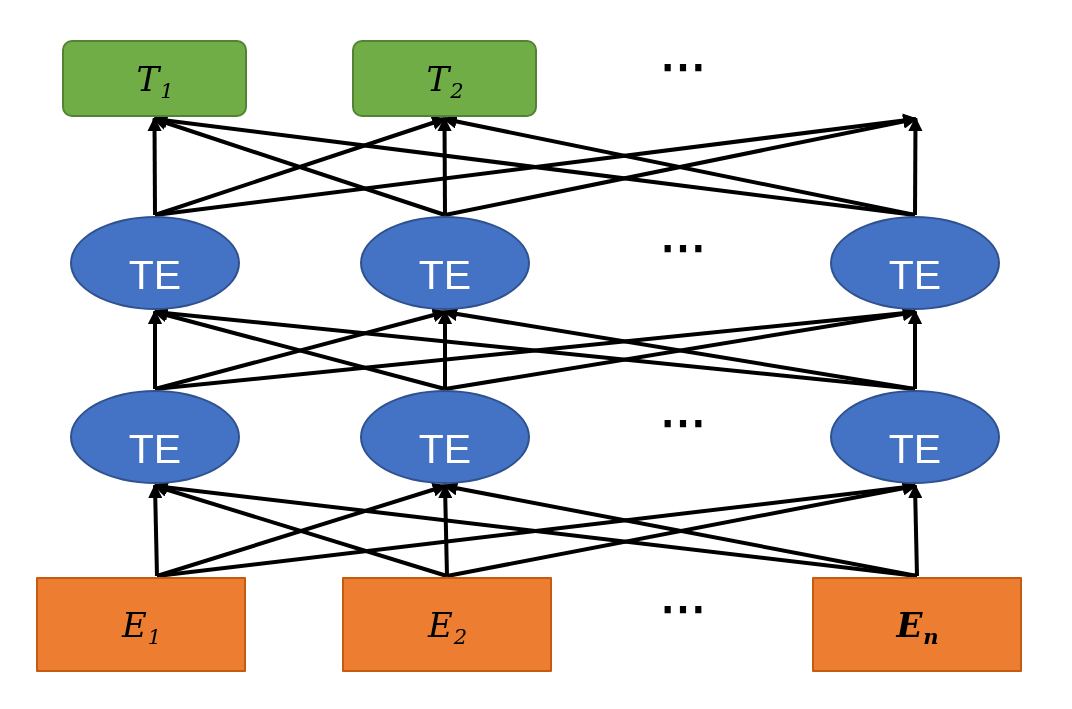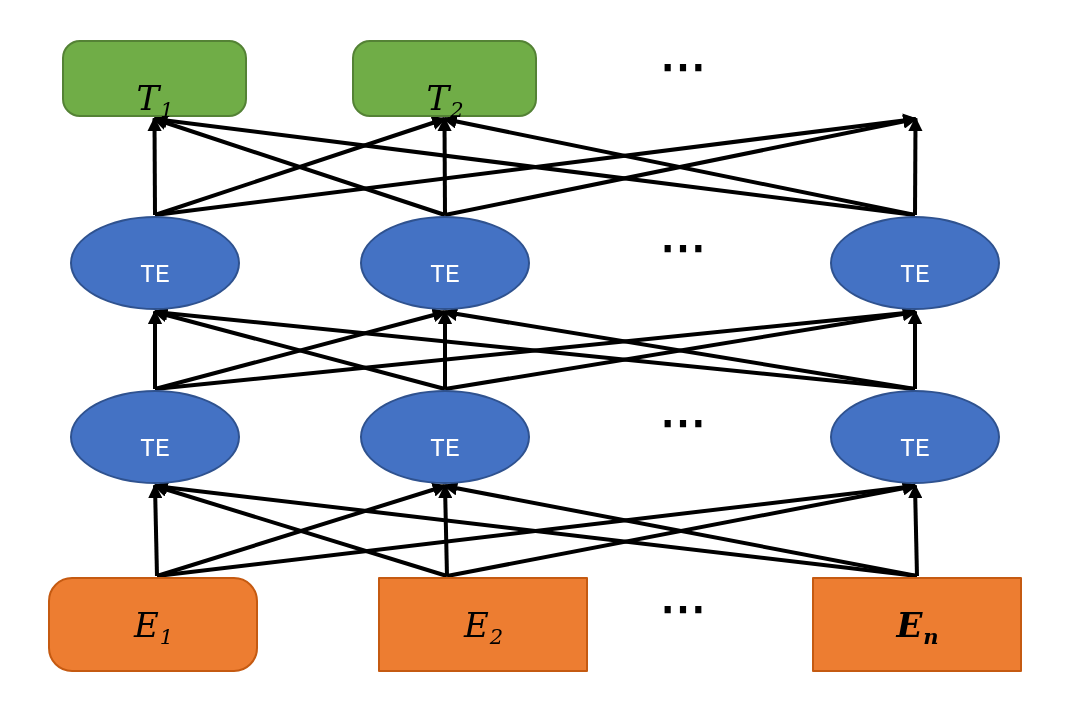--- a/index.html
+++ b/index.html
@@ -36,22 +36,21 @@
     align-items: center;
     justify-content: center;
     box-sizing: border-box;
   }
   .gbox {
     top: 40px;
     width: 185px;
     height: 77px;
     background: var(--output-fill, #70AD47);
     border: 2px solid var(--output-border, #548235);
-    border-radius: 18px;
-    align-items: flex-end;
+    border-radius: 10px;
   }
   .obox {
     top: 577px;
     width: 210px;
     height: 95px;
     background: var(--input-fill, #ED7D31);
     border: 2px solid var(--input-border, #C55A11);
     border-radius: 1px;
   }
   .ellipse {
@@ -72,22 +71,22 @@
   }
   .math-label sub {
     font-size: 0.62em;
     font-style: italic;
     vertical-align: baseline;
     position: relative;
     top: 0.35em;
     left: 0.05em;
   }
   .te-label {
-    font-family: Liberation Mono, monospace;
-    font-size: 25px;
+    font-family: Liberation Sans, sans-serif;
+    font-size: 41px;
     color: var(--encoder-text, #ffffff);
     line-height: 1;
     margin-top: 24px;
   }
   .dots {
     position: absolute;
     z-index: 2;
     width: 70px;
     height: 60px;
     display: flex;
@@ -162,24 +161,24 @@
     <span class="te-label">TE</span>
   </div>
   <div class="node ellipse row-enc-lower" style="left:360px;">
     <span class="te-label">TE</span>
   </div>
   <div class="dots" style="left:648px;top:392px;">⋯</div>
   <div class="node ellipse row-enc-lower" style="left:830px;">
     <span class="te-label">TE</span>
   </div>
 
-  <div class="node obox" style="left:48px;border-radius:24px;">
+  <div class="node obox" style="left:36px;">
     <span class="math-label"><i>E</i><sub>1</sub></span>
   </div>
-  <div class="node obox" style="left:342px;margin-left:36px;">
+  <div class="node obox" style="left:342px;">
     <span class="math-label"><i>E</i><sub>2</sub></span>
   </div>
   <div class="dots" style="left:648px;top:578px;">⋯</div>
   <div class="node obox" style="left:812px;font-weight:bold;">
     <span class="math-label"><i>E</i><sub>n</sub></span>
   </div>
 
 </div>
 
 </body></html>

